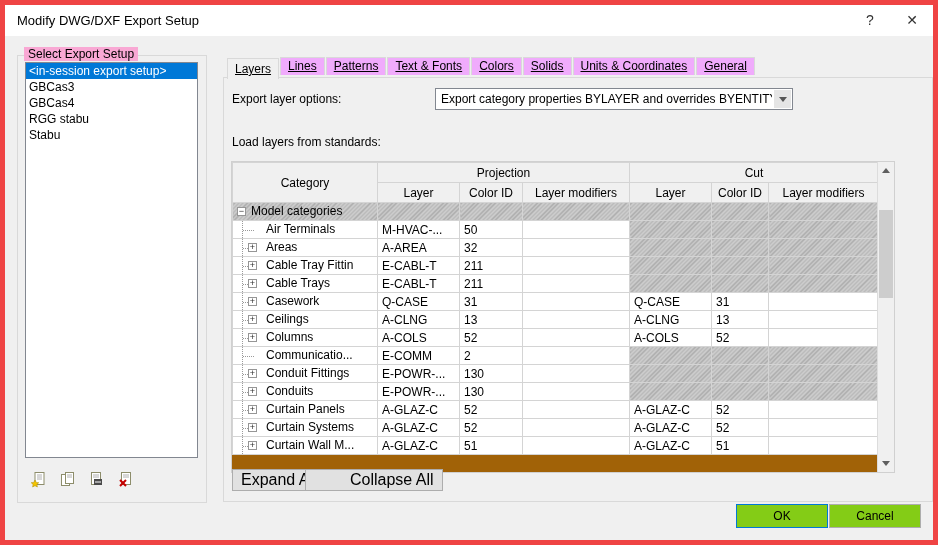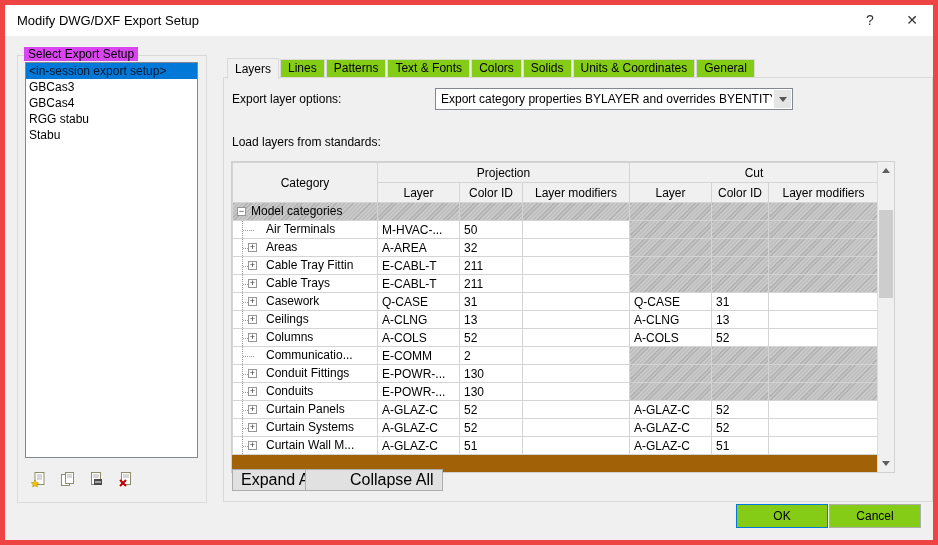--- a/index.html
+++ b/index.html
@@ -12,38 +12,38 @@
   }
 
   
   .titlebar { position:absolute; left:0; top:0; right:0; height:31px; background:#fff; }
   .titlebar .title { position:absolute; left:12px; top:0; line-height:31px; font-size:13px; }
   .tb-buttons { position:absolute; right:0; top:0; height:31px; display:flex; }
   .tb-btn { width:42px; height:31px; text-align:center; line-height:31px; font-size:14px; color:#333; cursor:default; }
 
   
   .group-box { position:absolute; left:12px; top:50px; width:190px; height:448px; border:1px solid #d9d9d9; }
-  .group-label { position:absolute; left:6px; top:-9px; background:#d946ef; padding:0 4px; }
+  .group-label { position:absolute; left:6px; top:-9px; background:#f9a8d4; padding:0 4px; }
 
   .listbox {
     position:absolute; left:20px; top:57px; width:173px; height:396px;
     background:#fff; border:1px solid #828790; overflow:hidden;
   }
   .list-item { height:16px; line-height:16px; padding-left:3px; white-space:nowrap; overflow:hidden; }
-  .list-item.selected { background:#0078d7; color:#0f172a; }
+  .list-item.selected { background:#0078d7; color:#ffffff; }
 
   .list-toolbar { position:absolute; left:24px; top:465px; display:flex; gap:10px; }
   .tool-btn { width:19px; height:19px; display:flex; align-items:center; justify-content:center; }
 
   
   .tab-page { position:absolute; left:218px; top:72px; width:710px; height:425px; border:1px solid #d9d9d9; background:#f0f0f0; }
-  .tab-strip { position:absolute; left:222px; top:52px; height:21px; display:flex; align-items:center; z-index:3; }
+  .tab-strip { position:absolute; left:222px; top:52px; height:21px; display:flex; align-items:flex-start; z-index:3;text-decoration:underline; }
   .tab {
     height:18px; line-height:17px; padding:0 7px; margin-right:1px;
-    background:#84cc16; border:1px solid #d9d9d9; border-bottom:none;
+    background:#f0abfc; border:1px solid #d9d9d9; border-bottom:none;
   }
   .tab.active { height:21px; line-height:20px; background:#f0f0f0; position:relative; top:1px; }
 
   
   .opt-label-1 { position:absolute; left:227px; top:87px; }
   .opt-label-2 { position:absolute; left:227px; top:130px; }
   .combo {
     position:absolute; height:22px; width:358px; background:#fff;
     border:1px solid #828790; line-height:20px;
   }

